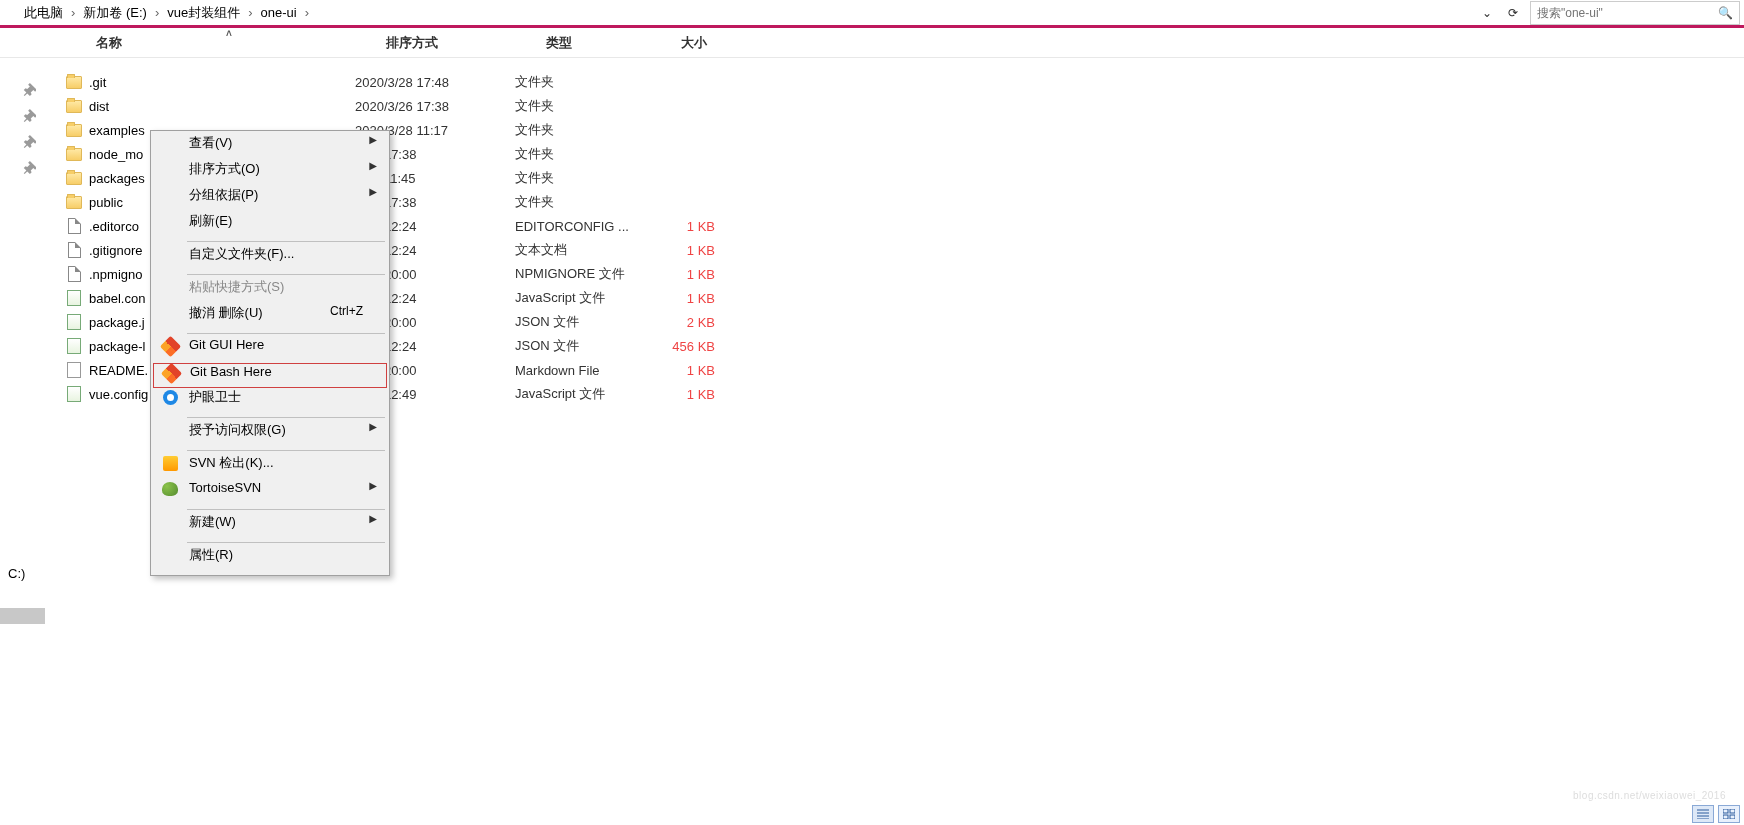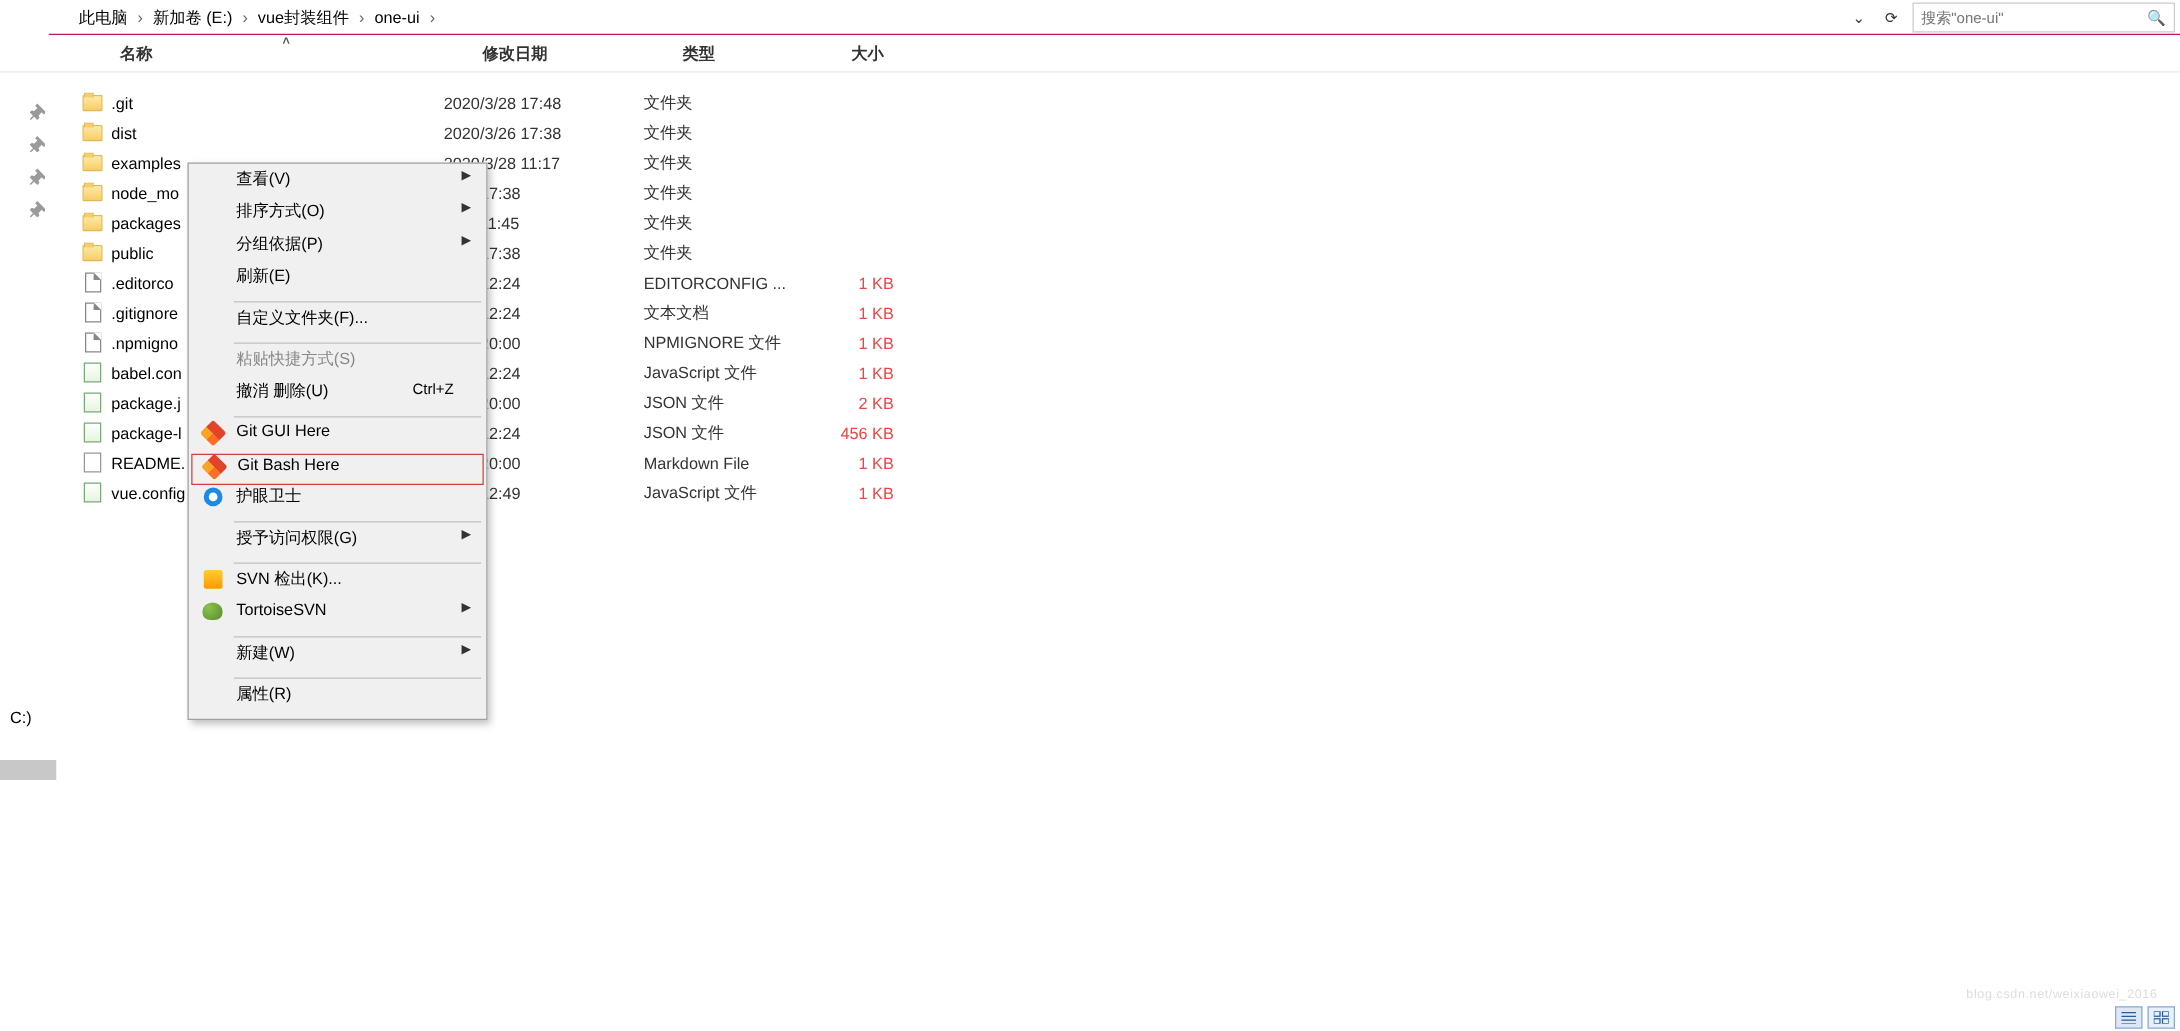--- a/index.html
+++ b/index.html
@@ -1,19 +1,19 @@
 <!DOCTYPE html>
 <html><head>
 <meta charset="utf-8">
 <style>
 * { margin: 0; padding: 0; box-sizing: border-box; font-family: "Microsoft YaHei", "Segoe UI", sans-serif; }
 body { background: #fff; font-size: 12px; color: #000; width: 1744px; height: 825px; overflow: hidden; position: relative; }
 
 
-.addr-row { display: flex; align-items: center; height: 28px; border-bottom: 1px solid #be185d; margin-left: 39px; }
+.addr-row { display: flex; align-items: center; height: 28px; border-bottom: 3px solid #be185d; }
 .breadcrumb { flex: 1; display: flex; align-items: center; padding-left: 20px; font-size: 13px; }
 .breadcrumb span { padding: 0 4px; }
 .bc-sep { color: #666; padding: 0 2px; }
 .addr-controls { display: flex; align-items: center; gap: 8px; padding: 0 8px; }
 .addr-btn { width: 18px; height: 18px; display: flex; align-items: center; justify-content: center; cursor: pointer; color: #333; }
 .search-box { width: 210px; height: 24px; border: 1px solid #ccc; display: flex; align-items: center; padding: 0 6px; margin-right: 4px; }
 .search-box input { border: none; outline: none; flex: 1; font-size: 12px; color: #666; background: transparent; }
 .search-icon { color: #555; font-size: 12px; }
 
 
@@ -94,21 +94,21 @@
     <input type="text" placeholder="搜索&quot;one-ui&quot;" style="">
     <span class="search-icon">🔍</span>
   </div>
 </div>
 
 <div class="columns-header">
   <div class="col col-name">
     <span>名称</span>
     <span class="sort-ind">˄</span>
   </div>
-  <div class="col col-date">修改日期</div>
+  <div class="col col-date">排序方式</div>
   <div class="col col-type">类型</div>
   <div class="col col-size">大小</div>
 </div>
 
 <div class="pin-strip">
   <div class="pin"><svg viewBox="0 0 16 16">
         <path fill="currentColor" d="M9 1L7 3l2 2-3 3-2-1-2 2 3 3-3 3 1 1 3-3 3 3 2-2-1-2 3-3 2 2 2-2z"></path>
       </svg></div>
   <div class="pin"><svg viewBox="0 0 16 16">
         <path fill="currentColor" d="M9 1L7 3l2 2-3 3-2-1-2 2 3 3-3 3 1 1 3-3 3 3 2-2-1-2 3-3 2 2 2-2z"></path>

